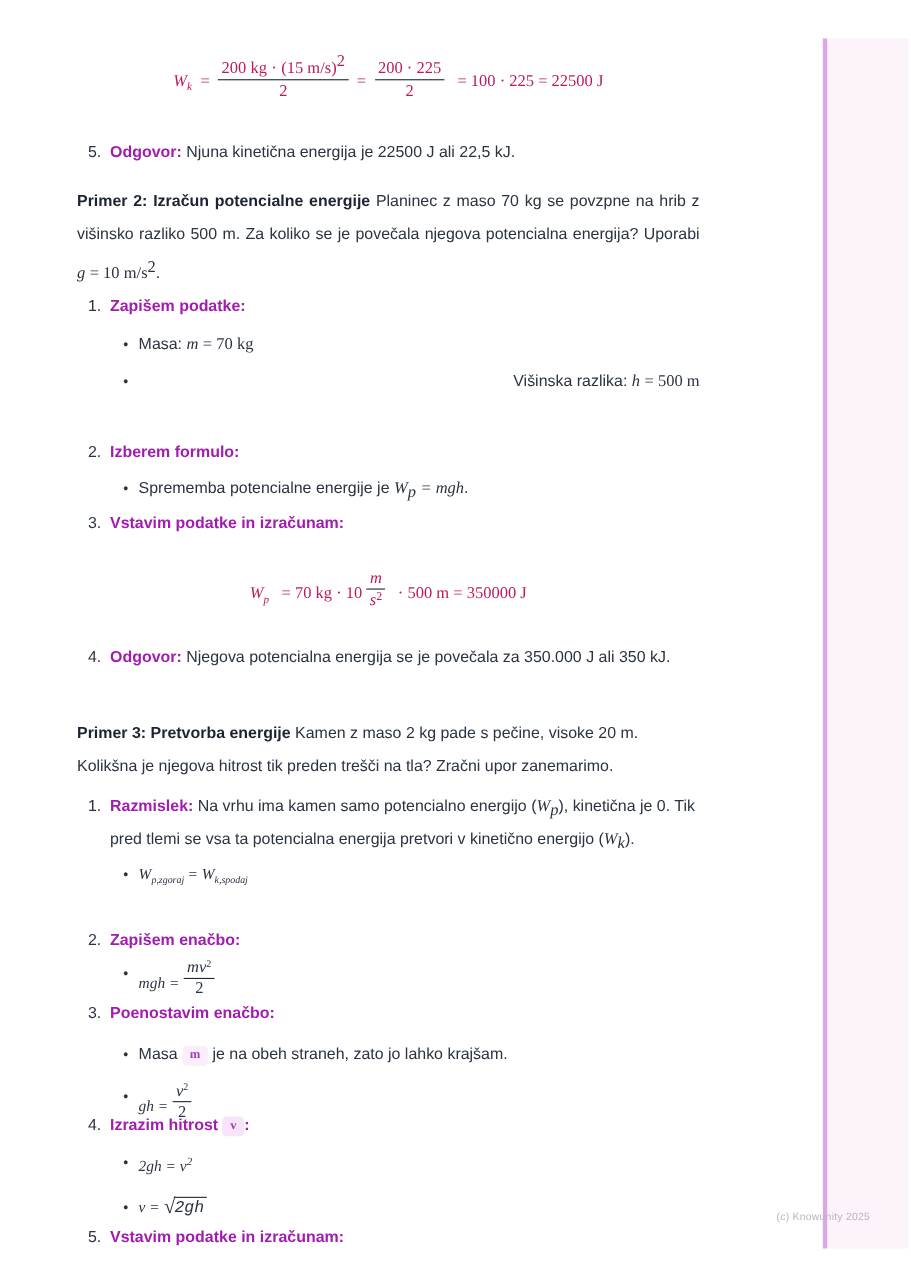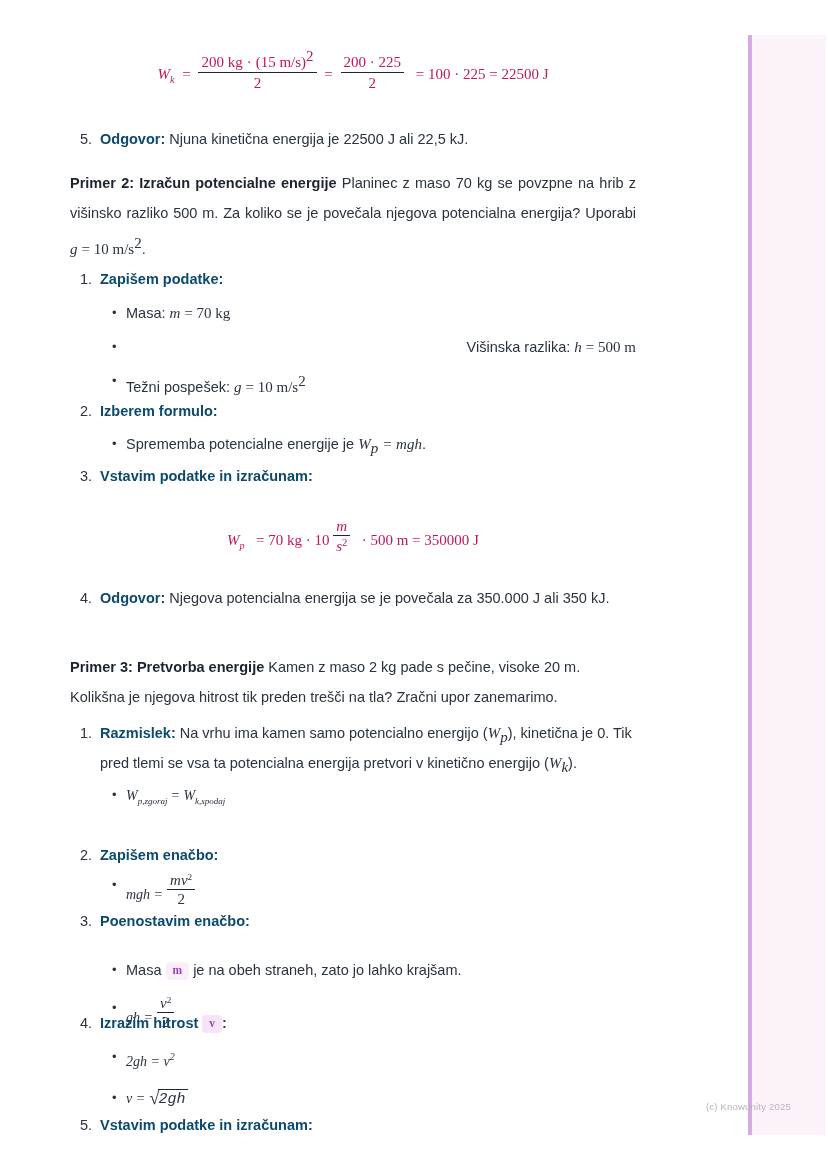--- a/index.html
+++ b/index.html
@@ -89,21 +89,21 @@
     position: absolute;
     left: -28px;
     top: 0;
     width: 20px;
     text-align: right;
     font-size: 14.5px;
     color: #2a3340;
   }
   .li-head {
     font-weight: bold;
-    color: #0c4a6e;
+    color: #a21caf;
   }
 
   ul.sub {
     margin: 0;
     padding: 0 0 0 26px;
     list-style: none;
   }
   ul.sub > li {
     position: relative;
     font-size: 14.5px;
@@ -252,25 +252,20 @@
           <li style="margin-bottom:8px;">
             <span>Masa:</span>
             <span class="m">m</span>
             <span class="mr">= 70 kg</span>
           </li>
           <li style="margin-bottom:8px;text-align:right;">
             <span>Višinska razlika:</span>
             <span class="m">h</span>
             <span class="mr">= 500 m</span>
           </li>
-          <li>
-            <span>Težni pospešek:</span>
-            <span class="m">g</span>
-            <span class="mr">= 10 m/s</span><sup class="mr">2</sup>
-          </li>
         </ul>
       </li>
     </ol>
   </div>
 
   <div class="content" style="top:398px;">
     <ol class="steps">
       <li>
         <span class="li-num">2.</span>
         <span class="li-head">Izberem formulo:</span>
@@ -358,21 +353,21 @@
         </ul>
       </li>
     </ol>
   </div>
 
   <div class="content" style="top:908px;">
     <ol class="steps">
       <li>
         <span class="li-num">3.</span>
         <span class="li-head">Poenostavim enačbo:</span>
-        <ul class="sub" style="margin-top:23px;">
+        <ul class="sub" style="margin-top:12px;">
           <li style="margin-bottom:12px;">
             <span>Masa</span>
             <span class="chip">m</span>
             <span>je na obeh straneh, zato jo lahko krajšam.</span>
           </li>
           <li>
             <span class="m" style="font-size:14px;">gh =</span>
             <span class="frac small">
               <span class="num"><span class="m">v</span><sup>2</sup></span>
               <span class="den"><span class="mr">2</span></span>

